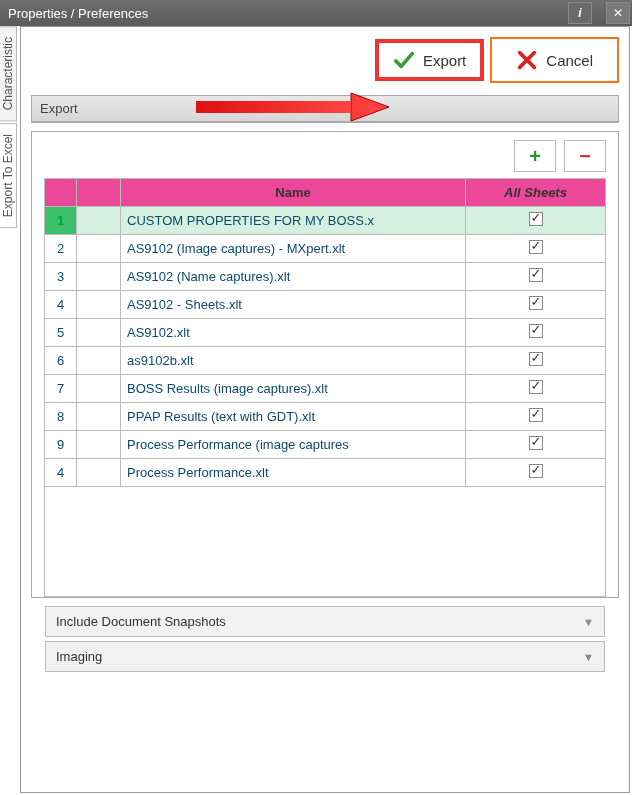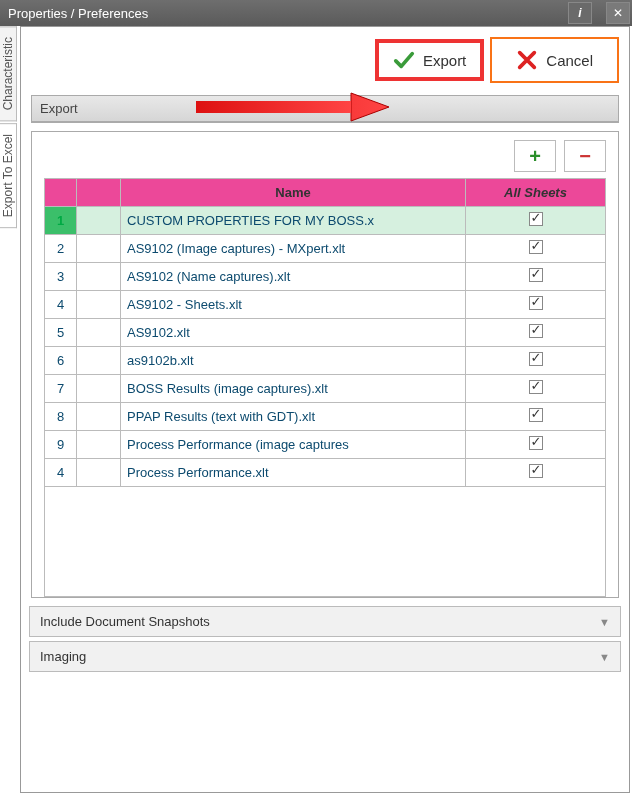--- a/index.html
+++ b/index.html
@@ -31,21 +31,21 @@
 th.idx{width:32px;}
 th.drag{width:44px;}
 th.sheets{width:140px;font-style:italic;}
 td{border:1px solid #bbb;padding:5px 6px;text-align:left;color:#0c4a6e;height:28px;}
 td.idx{text-align:center;background:#fff;}
 td.drag{text-align:center;color:#999;}
 td.sheets{text-align:center;}
 tr.seld td{background:#d6f0df;}
 tr.seld td.idx{background:#3bbf6a;color:#0a4;font-weight:bold;}
 .table-spacer{height:110px;margin:0 12px;border-left:1px solid #bbb;border-right:1px solid #bbb;border-bottom:1px solid #bbb;}
-.collapsible{margin:4px 8px 0;border:1px solid #bbb;background:#f1f1f1;padding:7px 10px;font-size:13px;color:#333;display:flex;align-items:center;}
+.collapsible{margin:4px 24px 0;border:1px solid #bbb;background:#f1f1f1;padding:7px 10px;font-size:13px;color:#333;display:flex;align-items:center;}
 .collapsible .chev{margin-left:auto;color:#888;font-size:11px;}
 .templates-panel{margin:4px 10px 8px;border:1px solid #aaa;}
 .templates-panel .panel-hdr{border-bottom:1px solid #aaa;}
 .chkbox{display:inline-block;width:14px;height:14px;border:1px solid #888;background:#fff;position:relative;}
 .chkbox.on::after{content:'✓';position:absolute;top:-3px;left:1px;font-size:13px;color:#333;}
 </style>
 </head>
 <body>
 
 <div class="titlebar">

